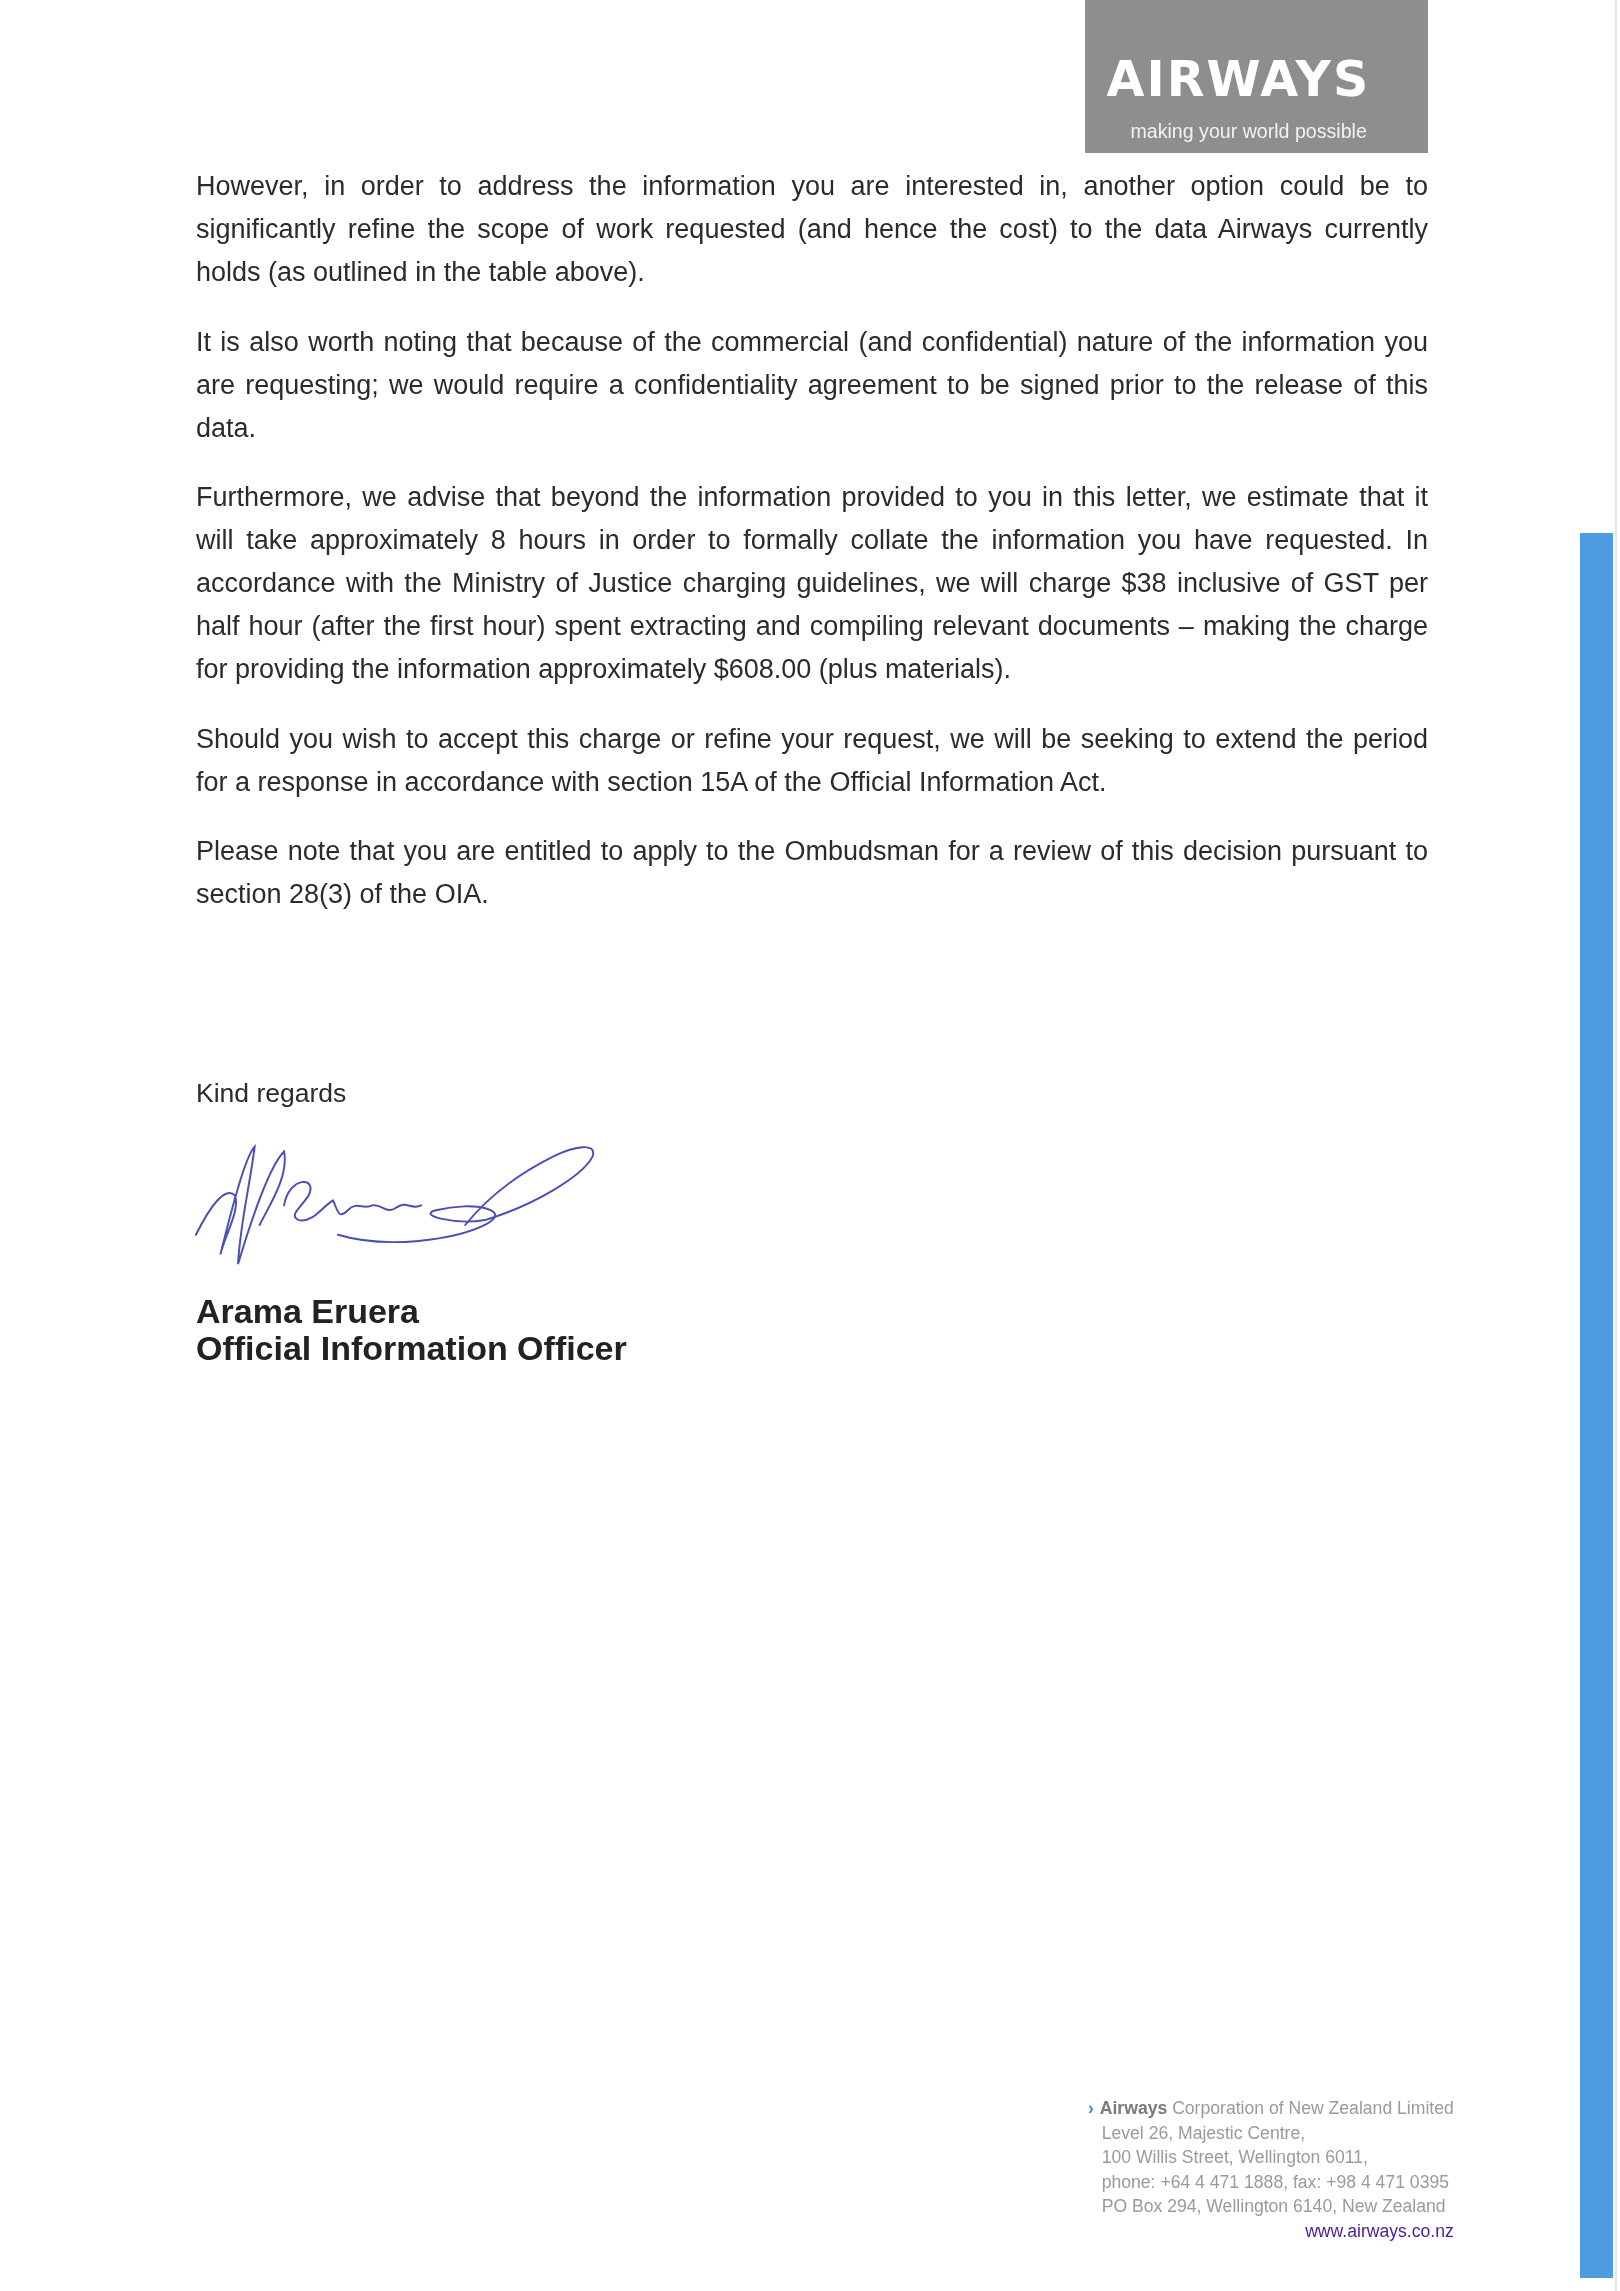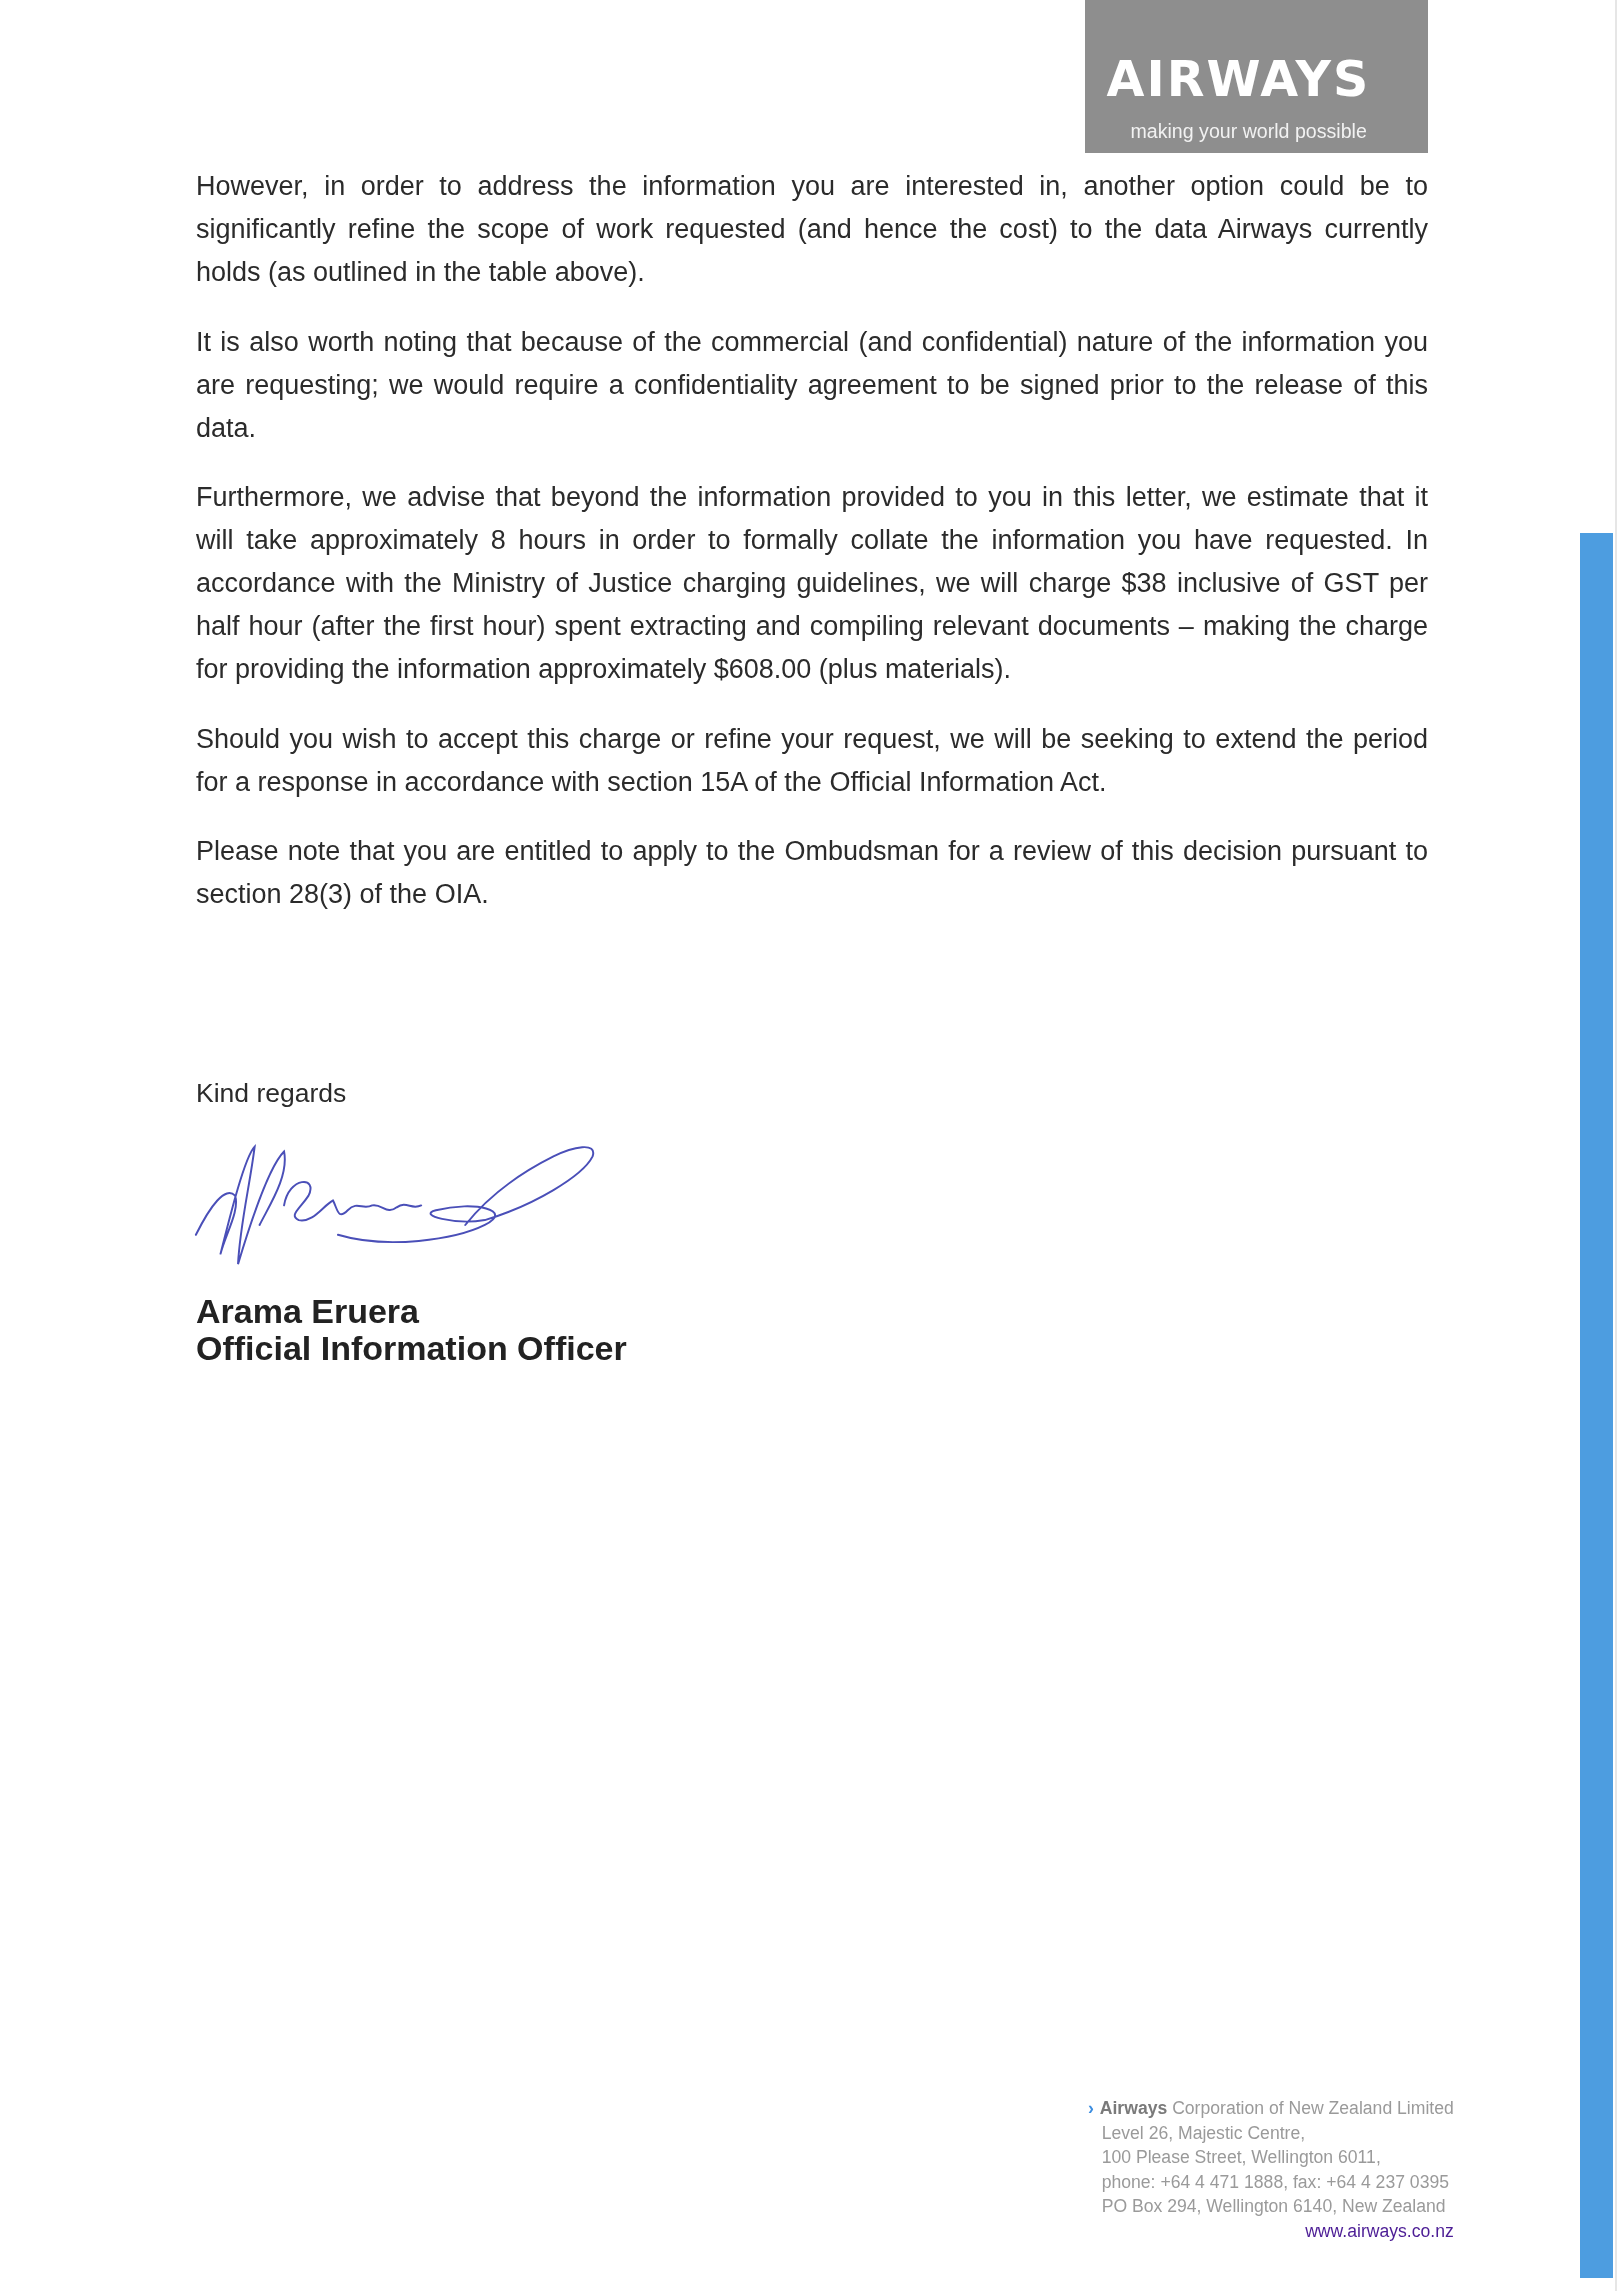--- a/index.html
+++ b/index.html
@@ -81,18 +81,18 @@
 
 <div class="sig-name">Arama Eruera</div>
 <div class="sig-title">Official Information Officer</div>
 
 <div class="footer">
   <div>
     <span class="chev">›</span><span class="co-bold">Airways</span>
     <span>Corporation of New Zealand Limited</span>
   </div>
   <div style="padding-left:13.7px">Level 26, Majestic Centre,</div>
-  <div style="padding-left:13.7px">100 Please Street, Wellington 6011,</div>
-  <div style="padding-left:13.7px">phone: +64 4 471 1888, fax: +64 4 237 0395</div>
+  <div style="padding-left:13.7px">100 Willis Street, Wellington 6011,</div>
+  <div style="padding-left:13.7px">phone: +64 4 471 1888, fax: +98 4 471 0395</div>
   <div style="padding-left:13.7px">PO Box 294, Wellington 6140, New Zealand</div>
   <div style="padding-left:13.7px" class="web">www.airways.co.nz</div>
 </div>
 
 
 </body></html>

